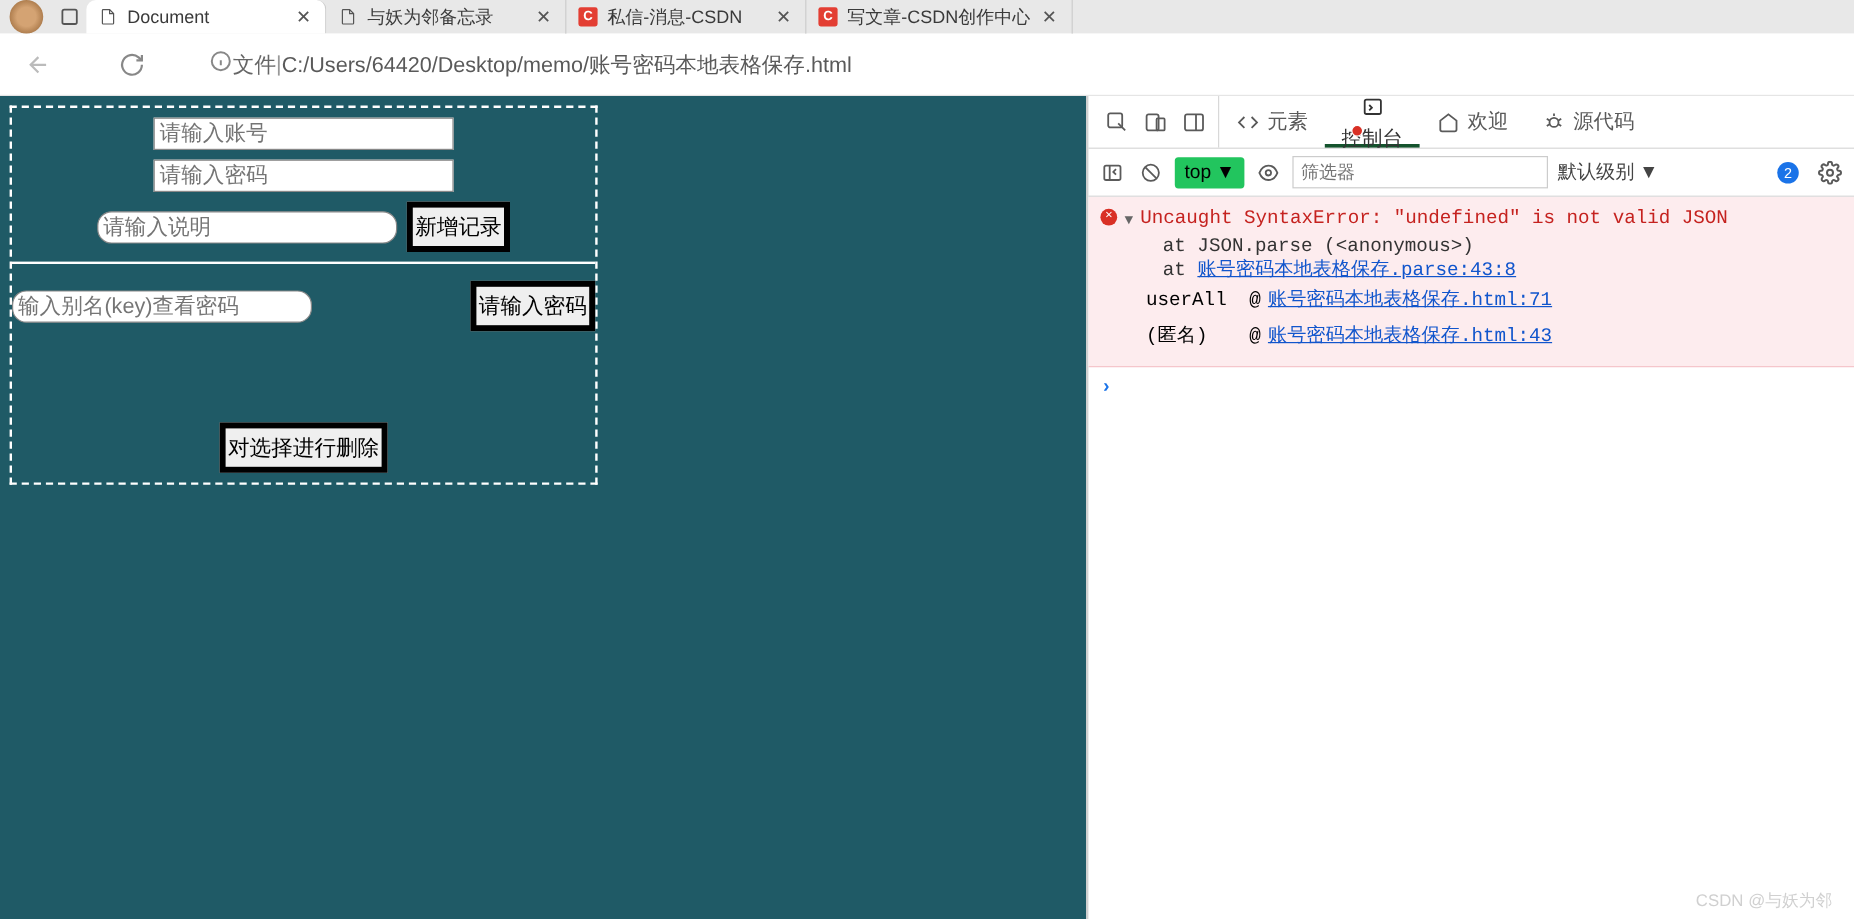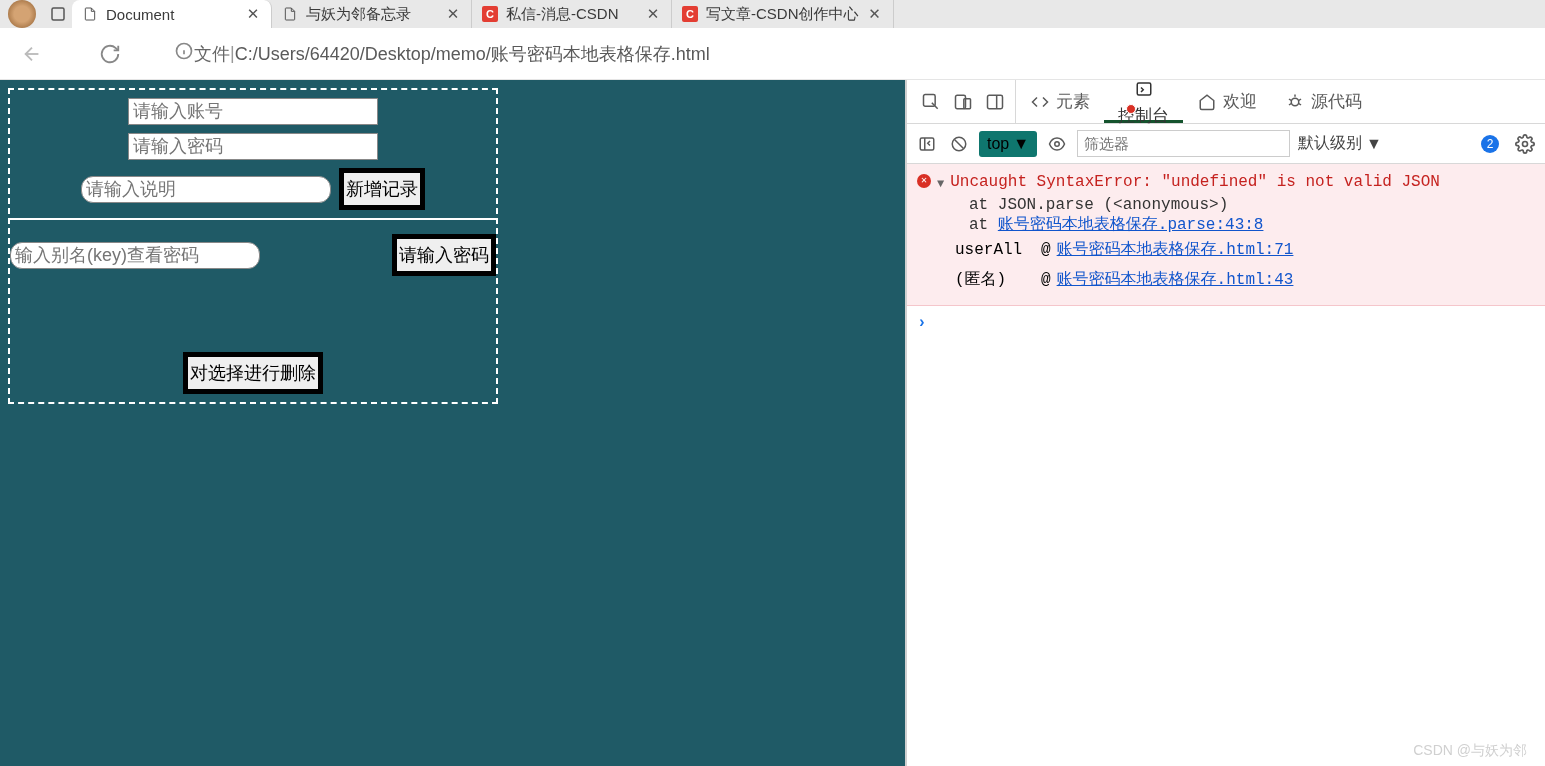--- a/index.html
+++ b/index.html
@@ -43,21 +43,21 @@
 .devtools { flex: 1; background: #fff; display: flex; flex-direction: column; border-left: 2px solid #d0d0d0; }
 .dt-tabs { height: 44px; display: flex; align-items: center; border-bottom: 1px solid #d8d8d8; padding: 0 4px; }
 .dt-btn-grp { display: flex; gap: 8px; padding: 0 8px; border-right: 1px solid #d8d8d8; height: 100%; align-items: center; }
 .dt-icon { width: 24px; height: 24px; display: flex; align-items: center; justify-content: center; color: #5a5a5a; }
 .dt-tab { display: flex; align-items: center; gap: 6px; padding: 0 14px; height: 100%; font-size: 17px; color: #5a5a5a; cursor: pointer; position: relative; }
 .dt-tab.active { border-bottom: 3px solid #14532d; color: #333; flex-direction: column; }
 .dt-tab .ticon { width: 20px; height: 20px; display: flex; align-items: center; justify-content: center; }
 .err-badge { position: absolute; width: 10px; height: 10px; background: #d93025; border-radius: 50%; bottom: 6px; left: 22px; border: 1.5px solid #fff; }
 
 .dt-toolbar { height: 40px; display: flex; align-items: center; border-bottom: 1px solid #d8d8d8; padding: 0 8px; gap: 8px; }
-.context-sel { background: #0f766e; padding: 4px 8px; border-radius: 3px; display: flex; align-items: flex-start; gap: 4px; font-size: 16px; }
+.context-sel { background: #22c55e; padding: 4px 8px; border-radius: 3px; display: flex; align-items: flex-start; gap: 4px; font-size: 16px; }
 .filter-inp { flex: 0 0 180px; border: 1px solid #ccc; padding: 4px 6px; font-size: 15px; font-family: inherit; }
 .level-sel { display: flex; align-items: center; gap: 4px; font-size: 16px; color: #444; }
 .issue-pill { display: flex; align-items: center; gap: 4px; margin-left: auto; margin-right: 6px; }
 .issue-pill .dot { width: 18px; height: 18px; background: #1a73e8; color: #fff; border-radius: 50%; font-size: 12px; display: flex; align-items: center; justify-content: center; }
 .gear { color: #5a5a5a; }
 
 .console-body { flex: 1; overflow: auto; font-family: Consolas, "Courier New", monospace; font-size: 16px; }
 .err-block { background: #fdecee; border-bottom: 1px solid #f5c6cb; padding: 6px 10px 10px 10px; }
 .err-line { display: flex; align-items: flex-start; gap: 6px; color: #333; line-height: 1.6; }
 .err-x { width: 14px; height: 14px; background: #d93025; color: #fff; border-radius: 50%; font-size: 10px; display: flex; align-items: center; justify-content: center; margin-top: 4px; flex-shrink: 0; }

